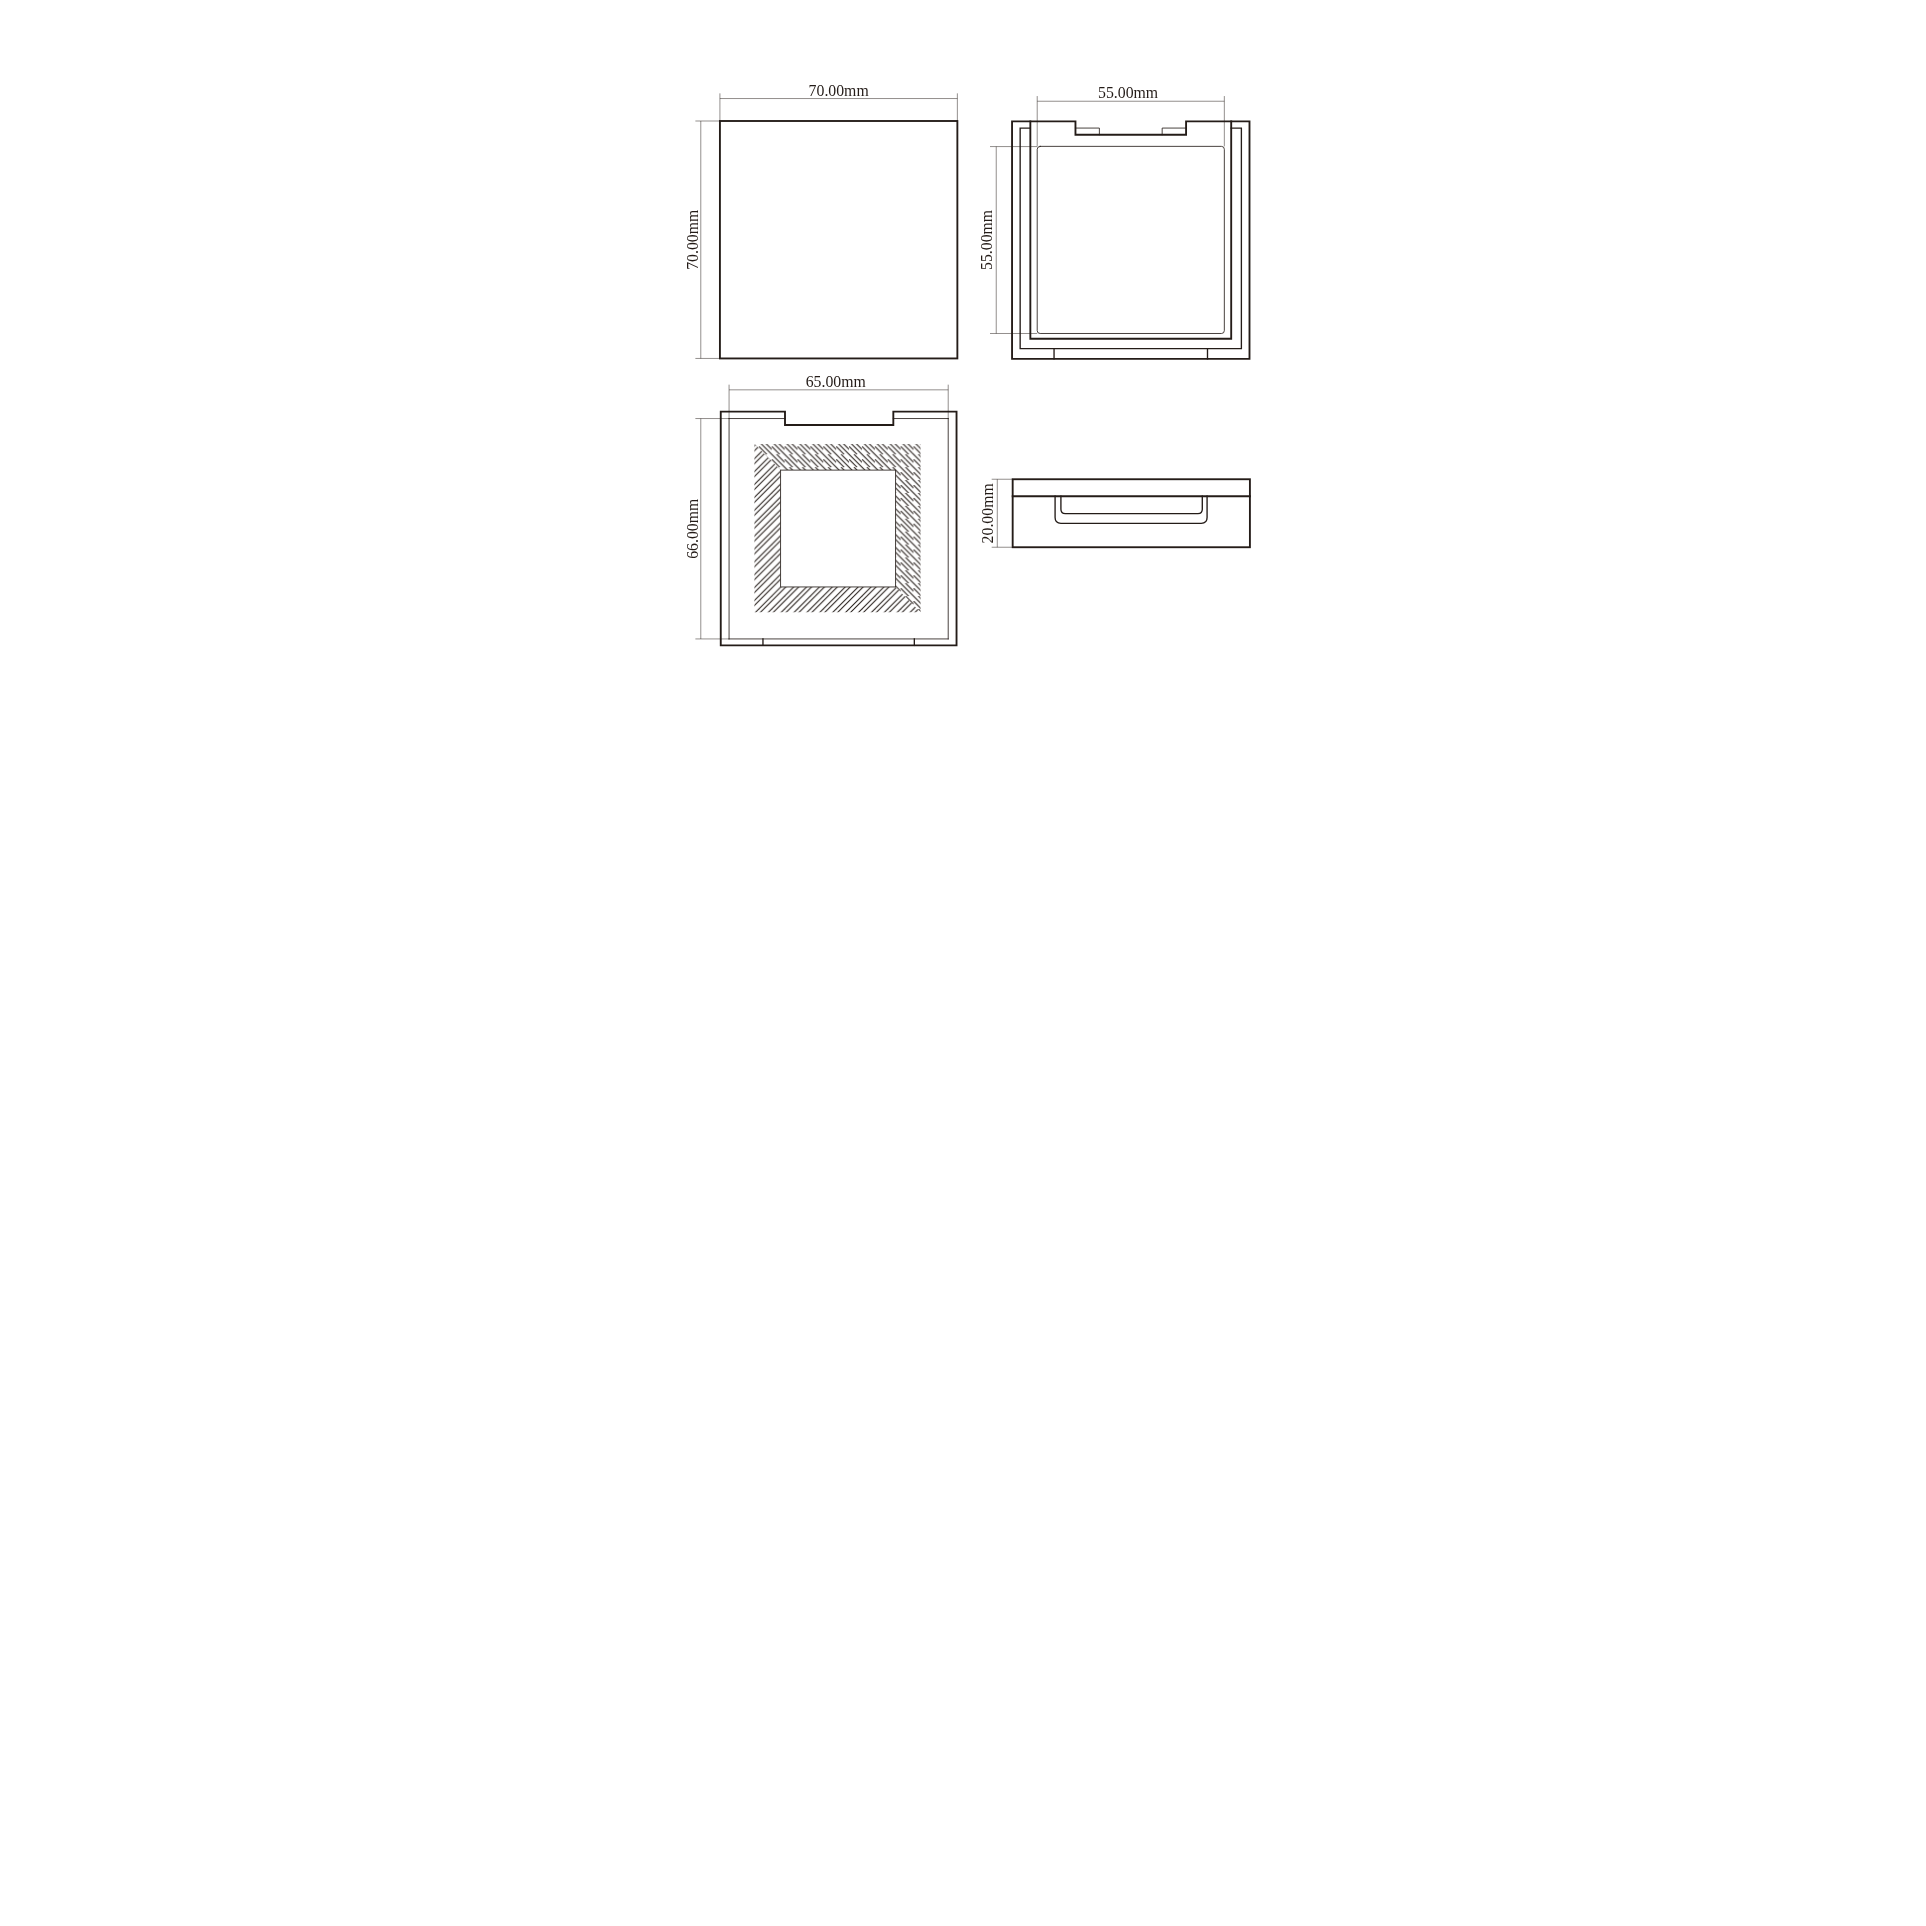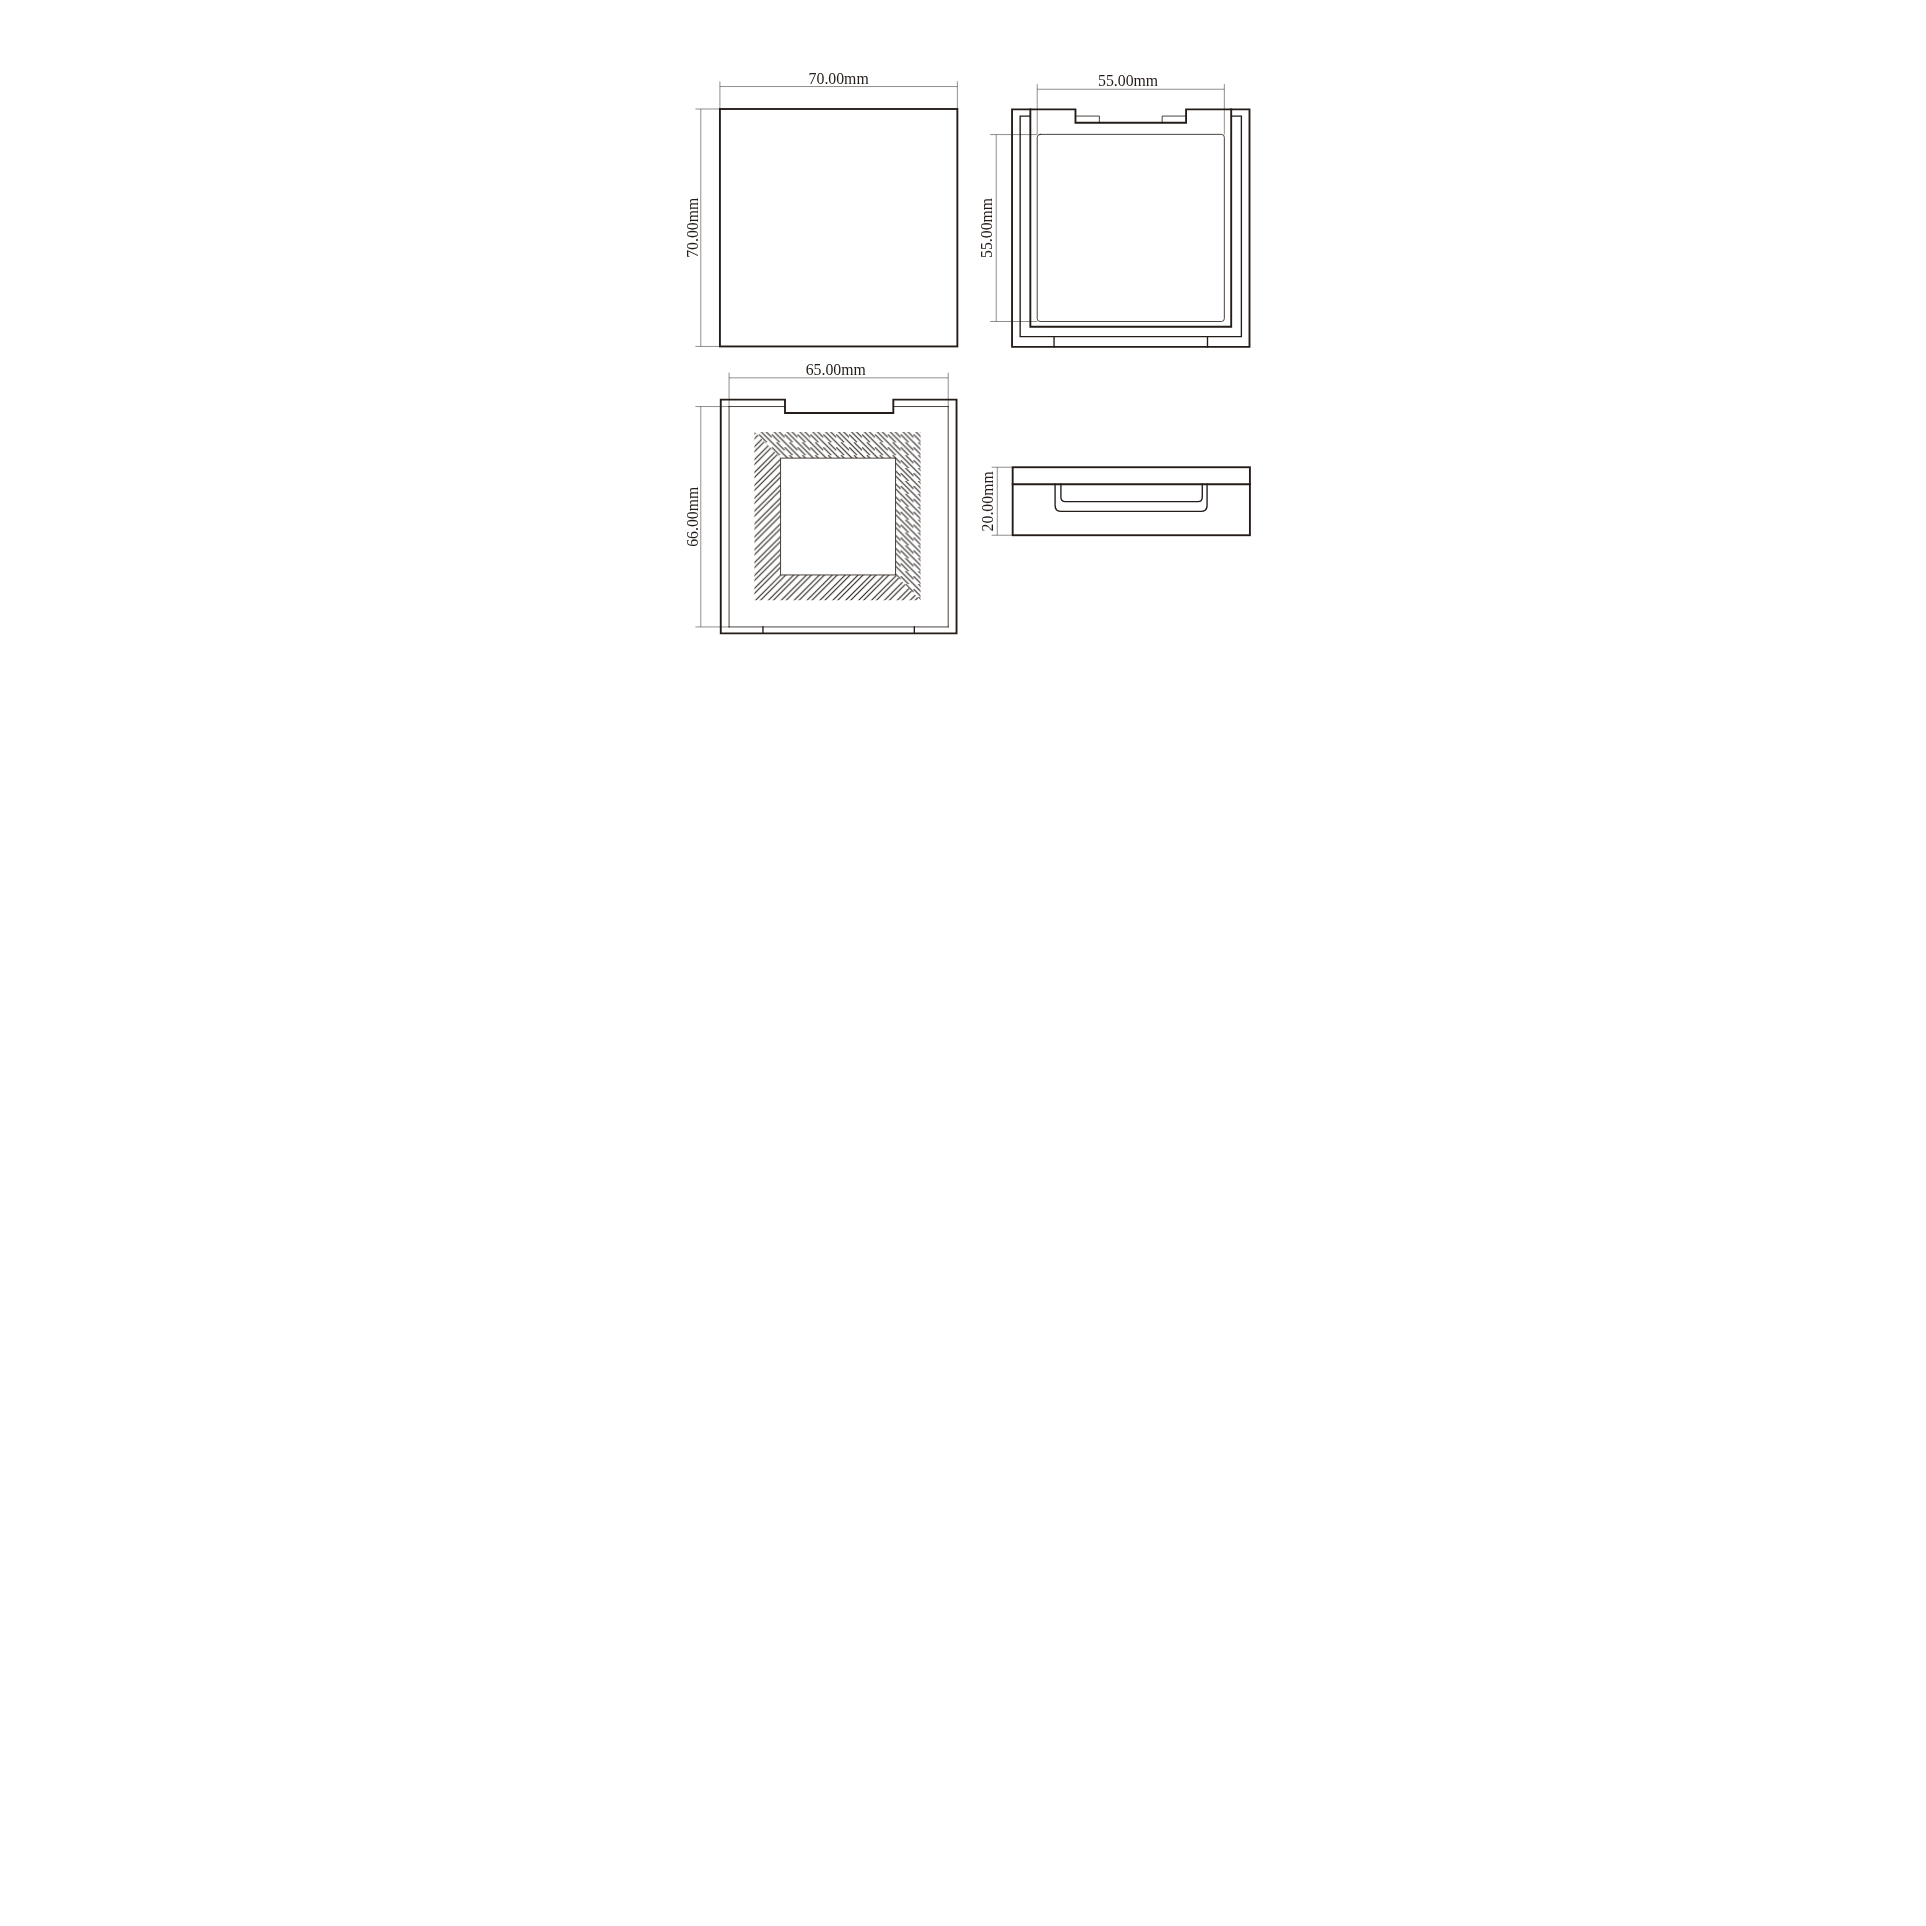--- a/index.html
+++ b/index.html
@@ -1,17 +1,17 @@
 <!DOCTYPE html>
 <html style="--ink: #241c18; --bg: #ffffff;font-size:9.2px"><head>
 <meta charset="utf-8">
 <style>
   :root { --ink: #241c18; --bg: #ffffff; }
   html,body { margin:0; padding:0; background:var(--bg); }
-  .canvas { width:100%; max-width:693px; margin:4px auto; background:var(--bg); }
+  .canvas { width:100%; max-width:693px; margin:16px auto; background:var(--bg); }
   svg { display:block; width:100%; height:auto; }
   .obj-thick  { stroke:var(--ink); stroke-width:9;  fill:none; stroke-linecap:square; stroke-linejoin:miter; }
   .obj-med    { stroke:var(--ink); stroke-width:6.5; fill:none; stroke-linecap:square; stroke-linejoin:miter; }
   .obj-thin   { stroke:var(--ink); stroke-width:4;  fill:none; stroke-linecap:square; stroke-linejoin:miter; }
   .dim-line   { stroke:var(--ink); stroke-width:2.4; fill:none; stroke-linecap:butt; }
   .hatch-line { stroke:var(--ink); stroke-width:5;  fill:none; stroke-linecap:butt; }
   .dim-text   { font-family:"Liberation Serif","DejaVu Serif",serif; font-size:76px; fill:var(--ink); }
   .white-fill { fill:var(--bg); }
 </style>
 </head>

